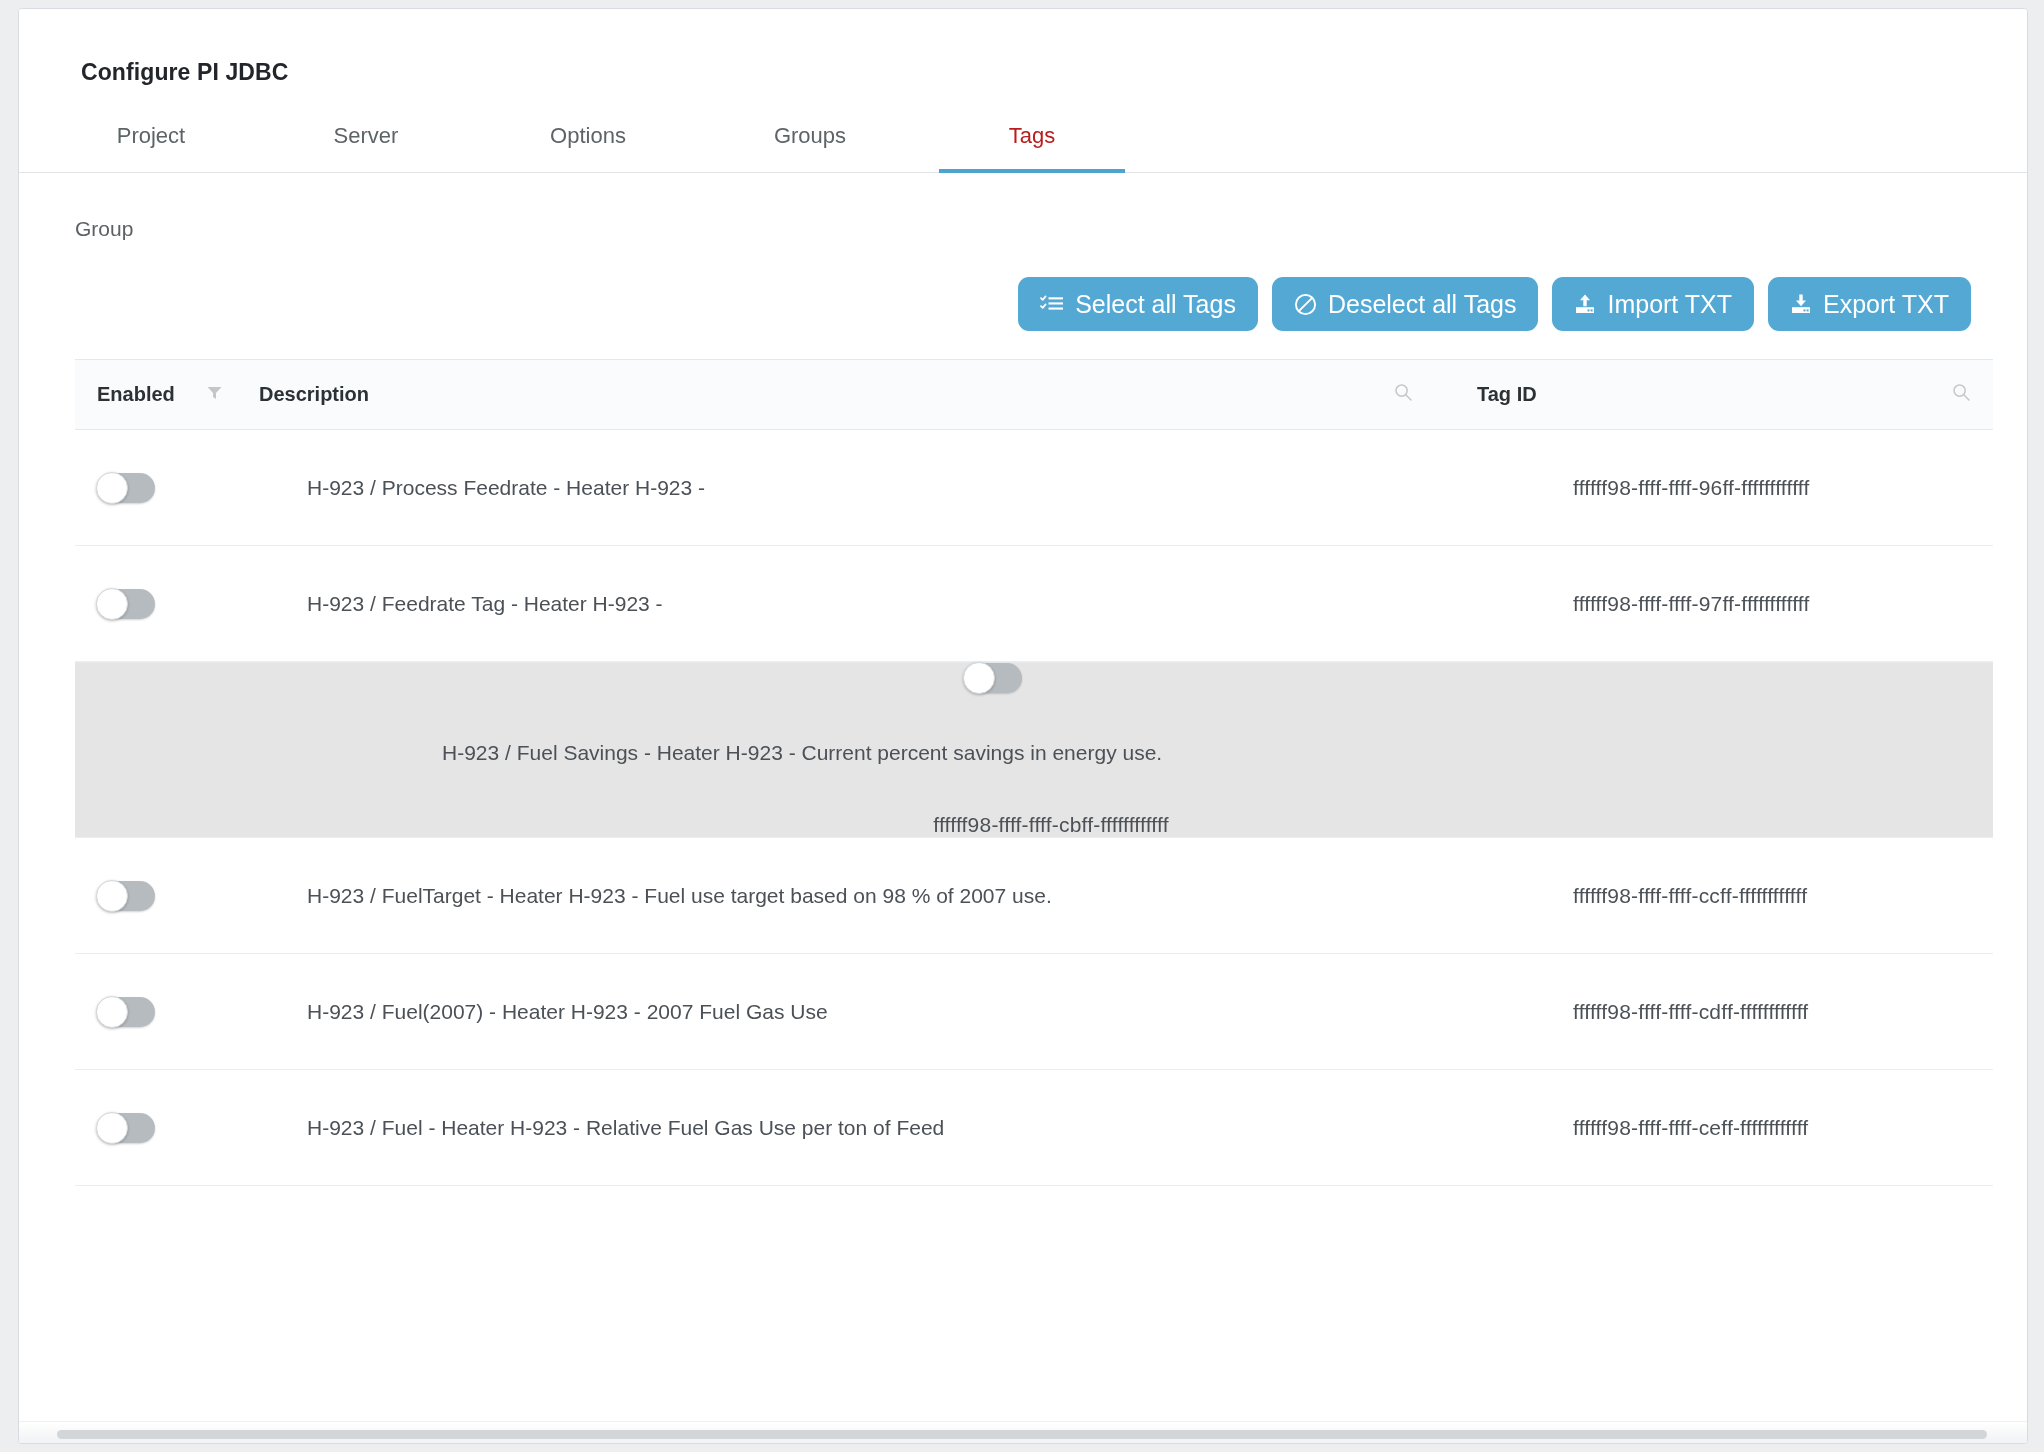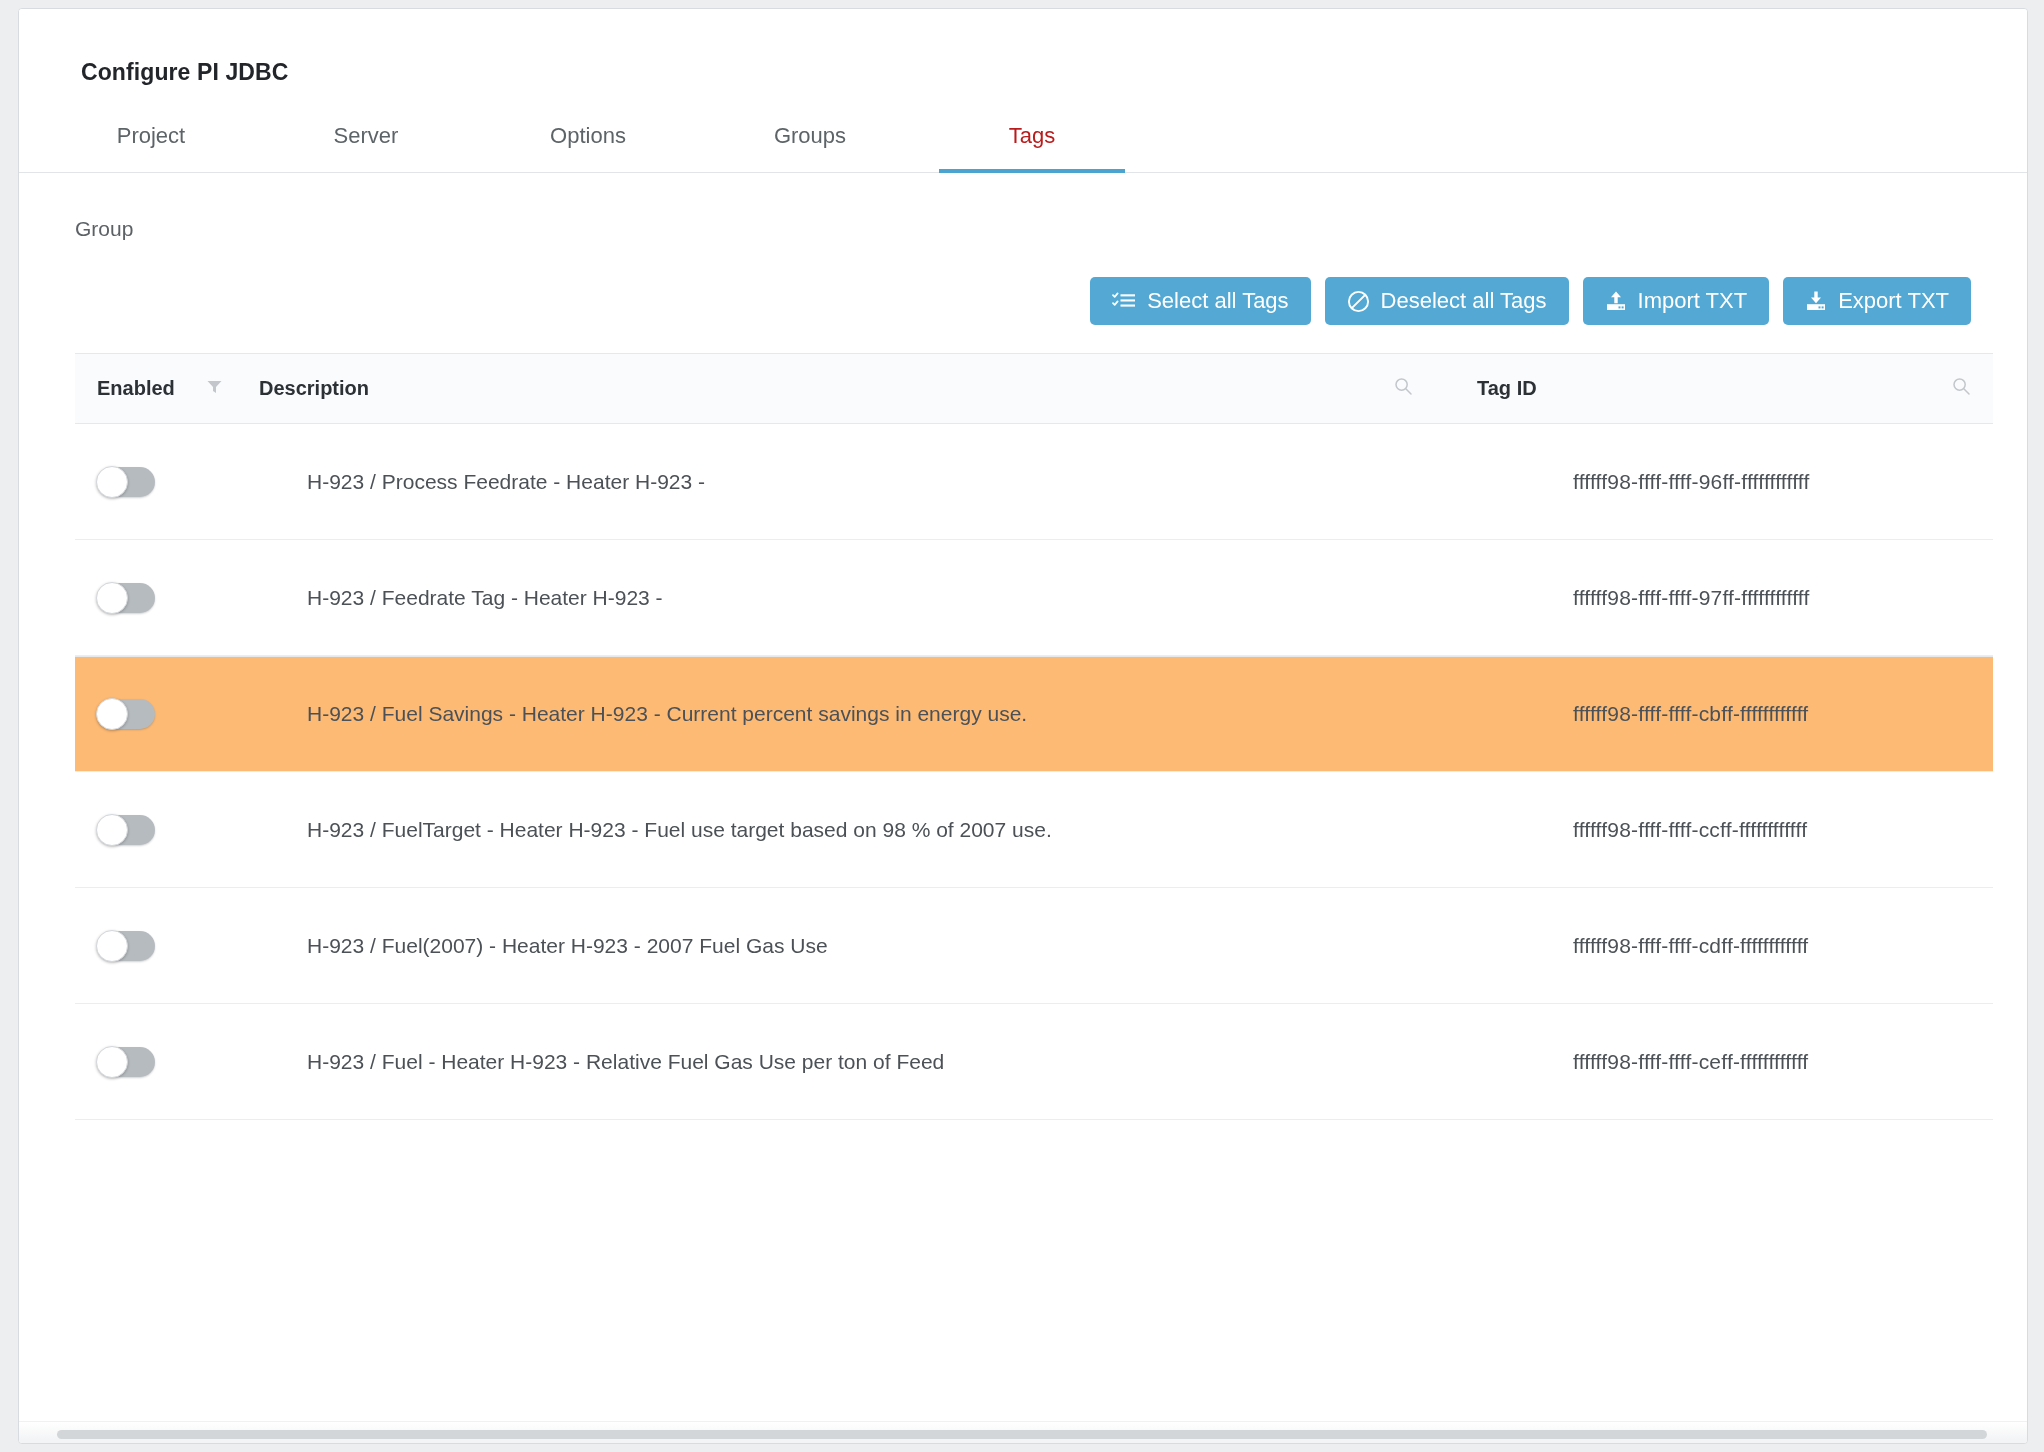--- a/index.html
+++ b/index.html
@@ -111,24 +111,24 @@
   .btn-row {
     display: flex;
     justify-content: flex-end;
     gap: 14px;
     margin-top: 36px;
   }
   .btn {
     background: #54a9d4;
     color: #ffffff;
     border: none;
-    border-radius: 5px;
-    height: 48px;
+    border-radius: 11px;
+    height: 54px;
     padding: 0 22px;
-    font-size: 22px;
+    font-size: 25px;
     font-family: "Liberation Sans", sans-serif;
     display: inline-flex;
     align-items: center;
     gap: 11px;
     cursor: pointer;
     white-space: nowrap;
   }
   .btn svg { display: block; flex: none; }
 
   
@@ -170,22 +170,23 @@
 
   .trow {
     display: flex;
     align-items: center;
     min-height: 116px;
     border-bottom: 1px solid #ecedef;
     background: #ffffff;
     gap: 48px;
   }
   .trow.highlight {
-    background: #fdba74;
+    background: #e5e5e5;
     border-top: 1px solid #e6e9ec;
+    flex-direction: column;
   }
   .td {
     font-size: 21px;
     color: #4b5156;
     display: flex;
     align-items: center;
   }
   .td-enabled { width: 184px; padding-left: 22px; }
   .td-desc    { width: 1184px; }
   .td-tagid   { flex: 1; padding-left: 34px; font-size: 21px; letter-spacing: .2px; }

